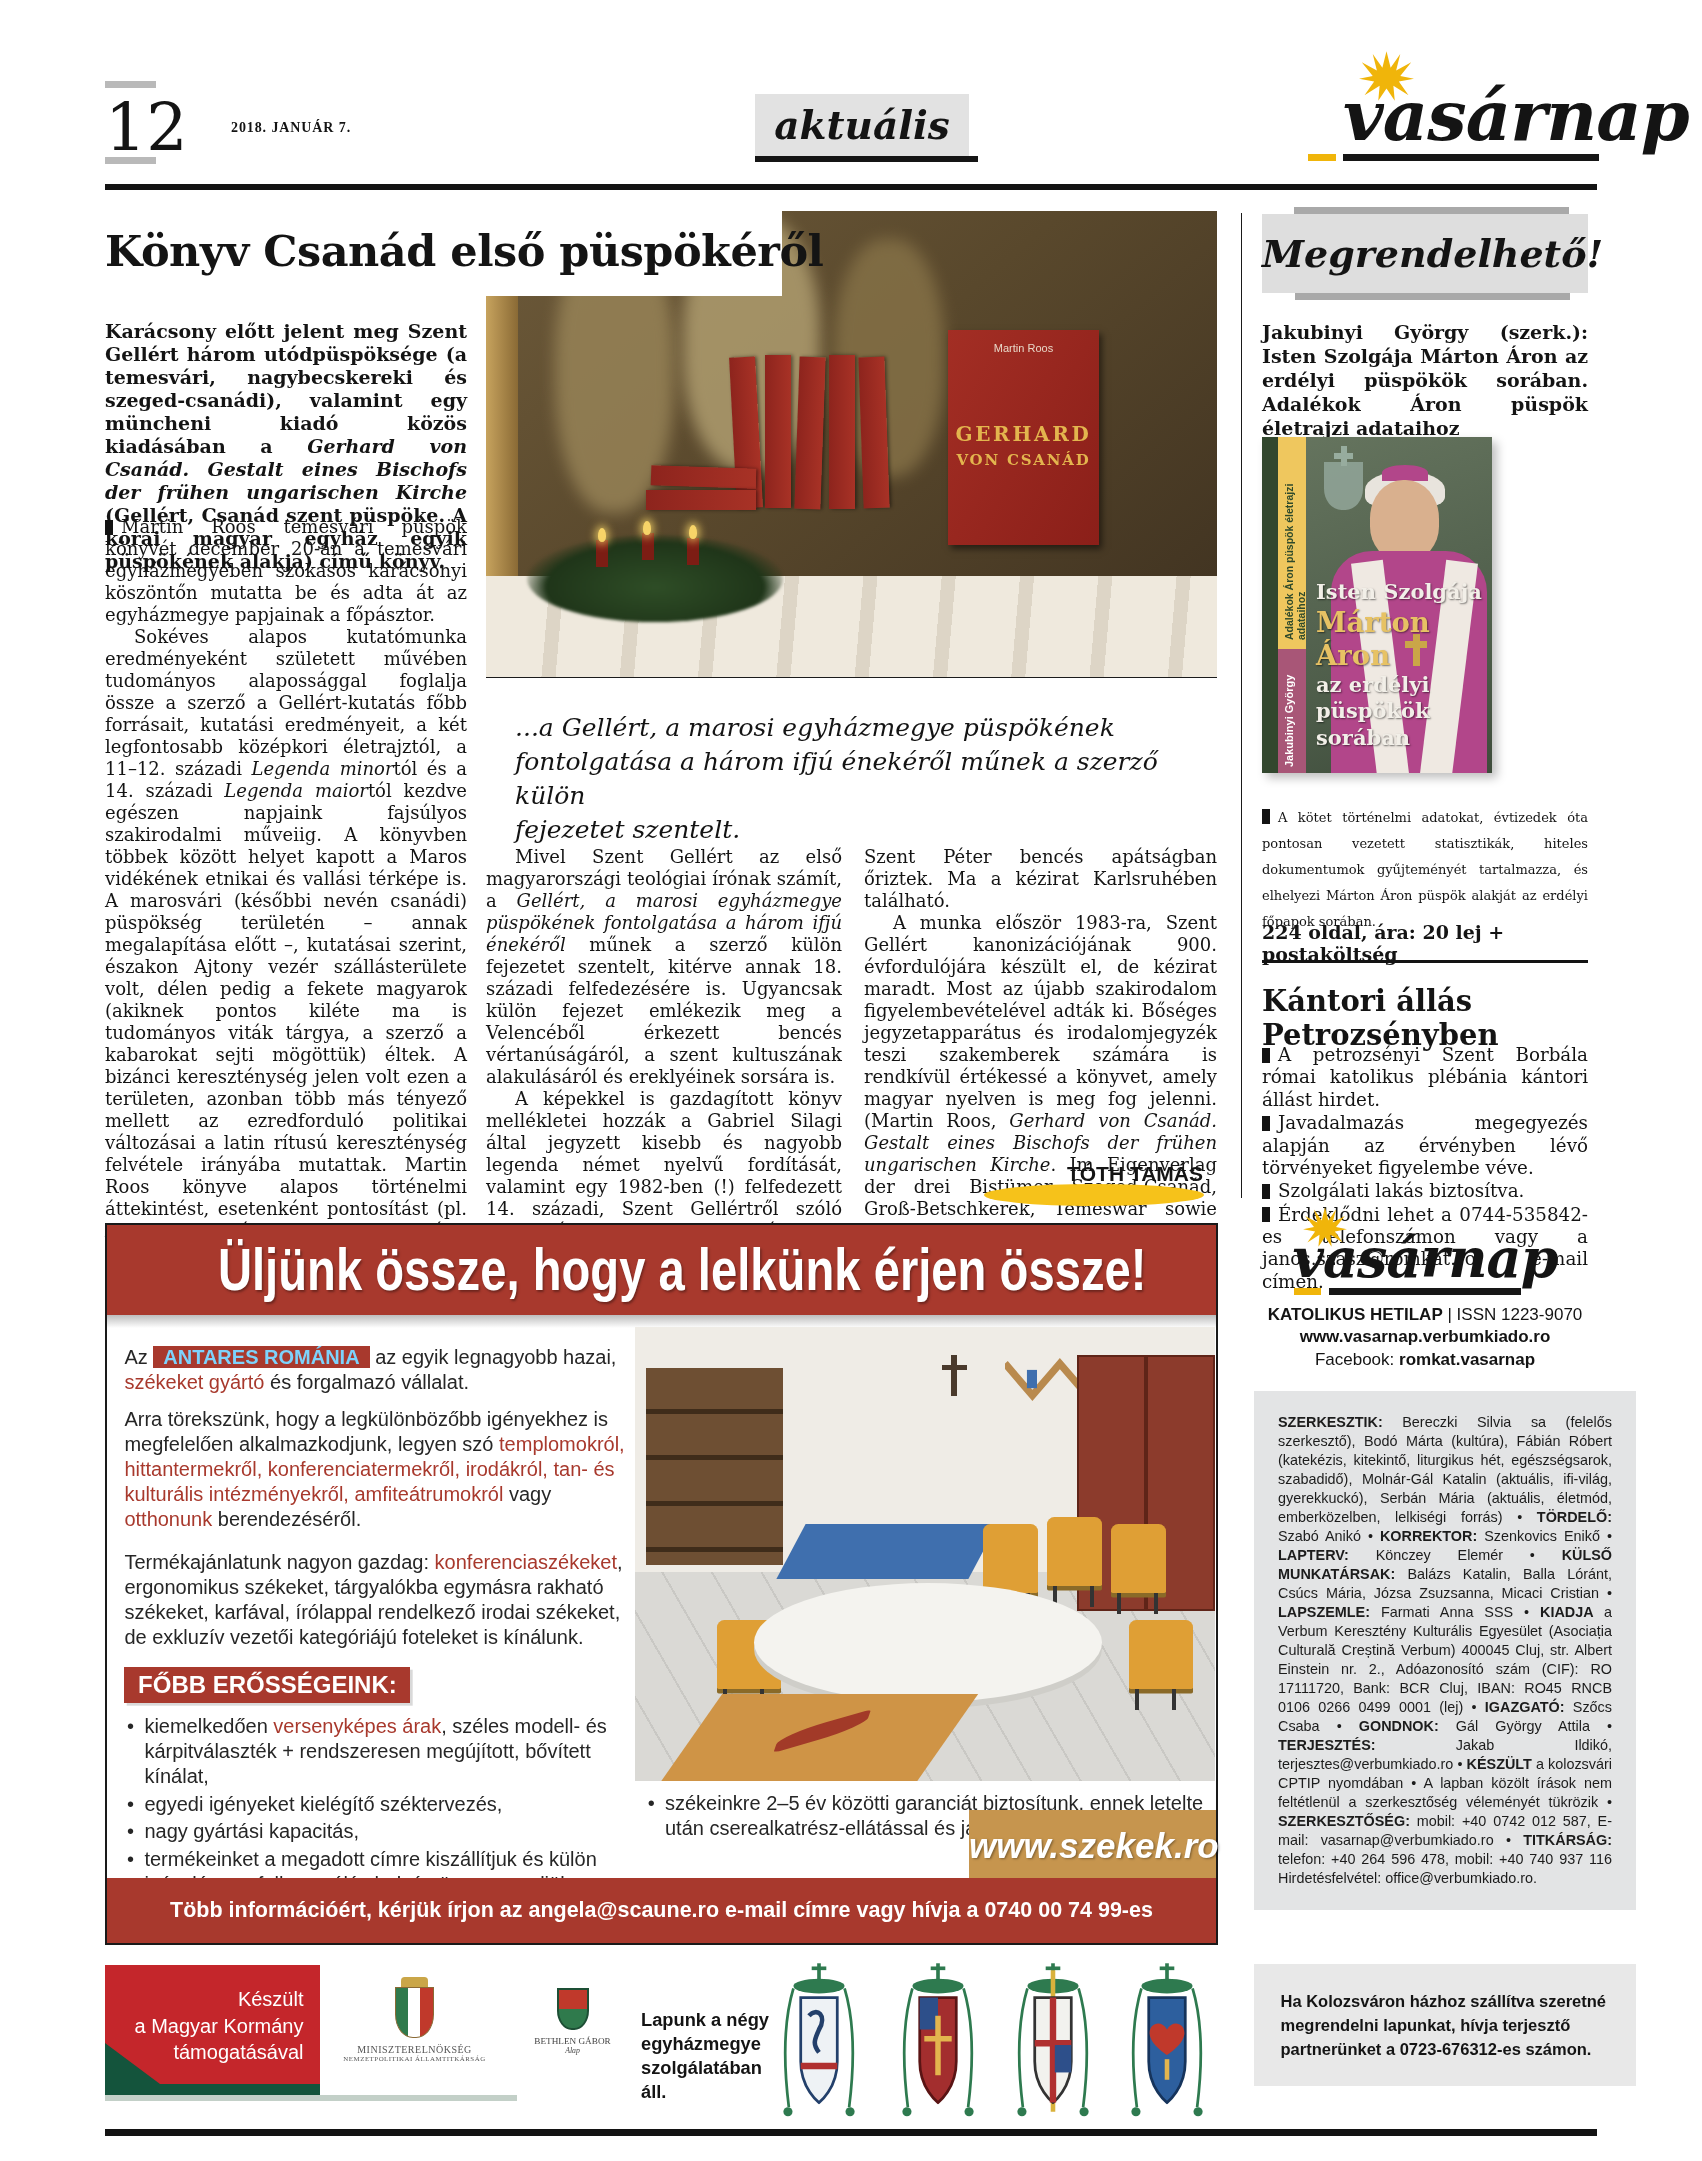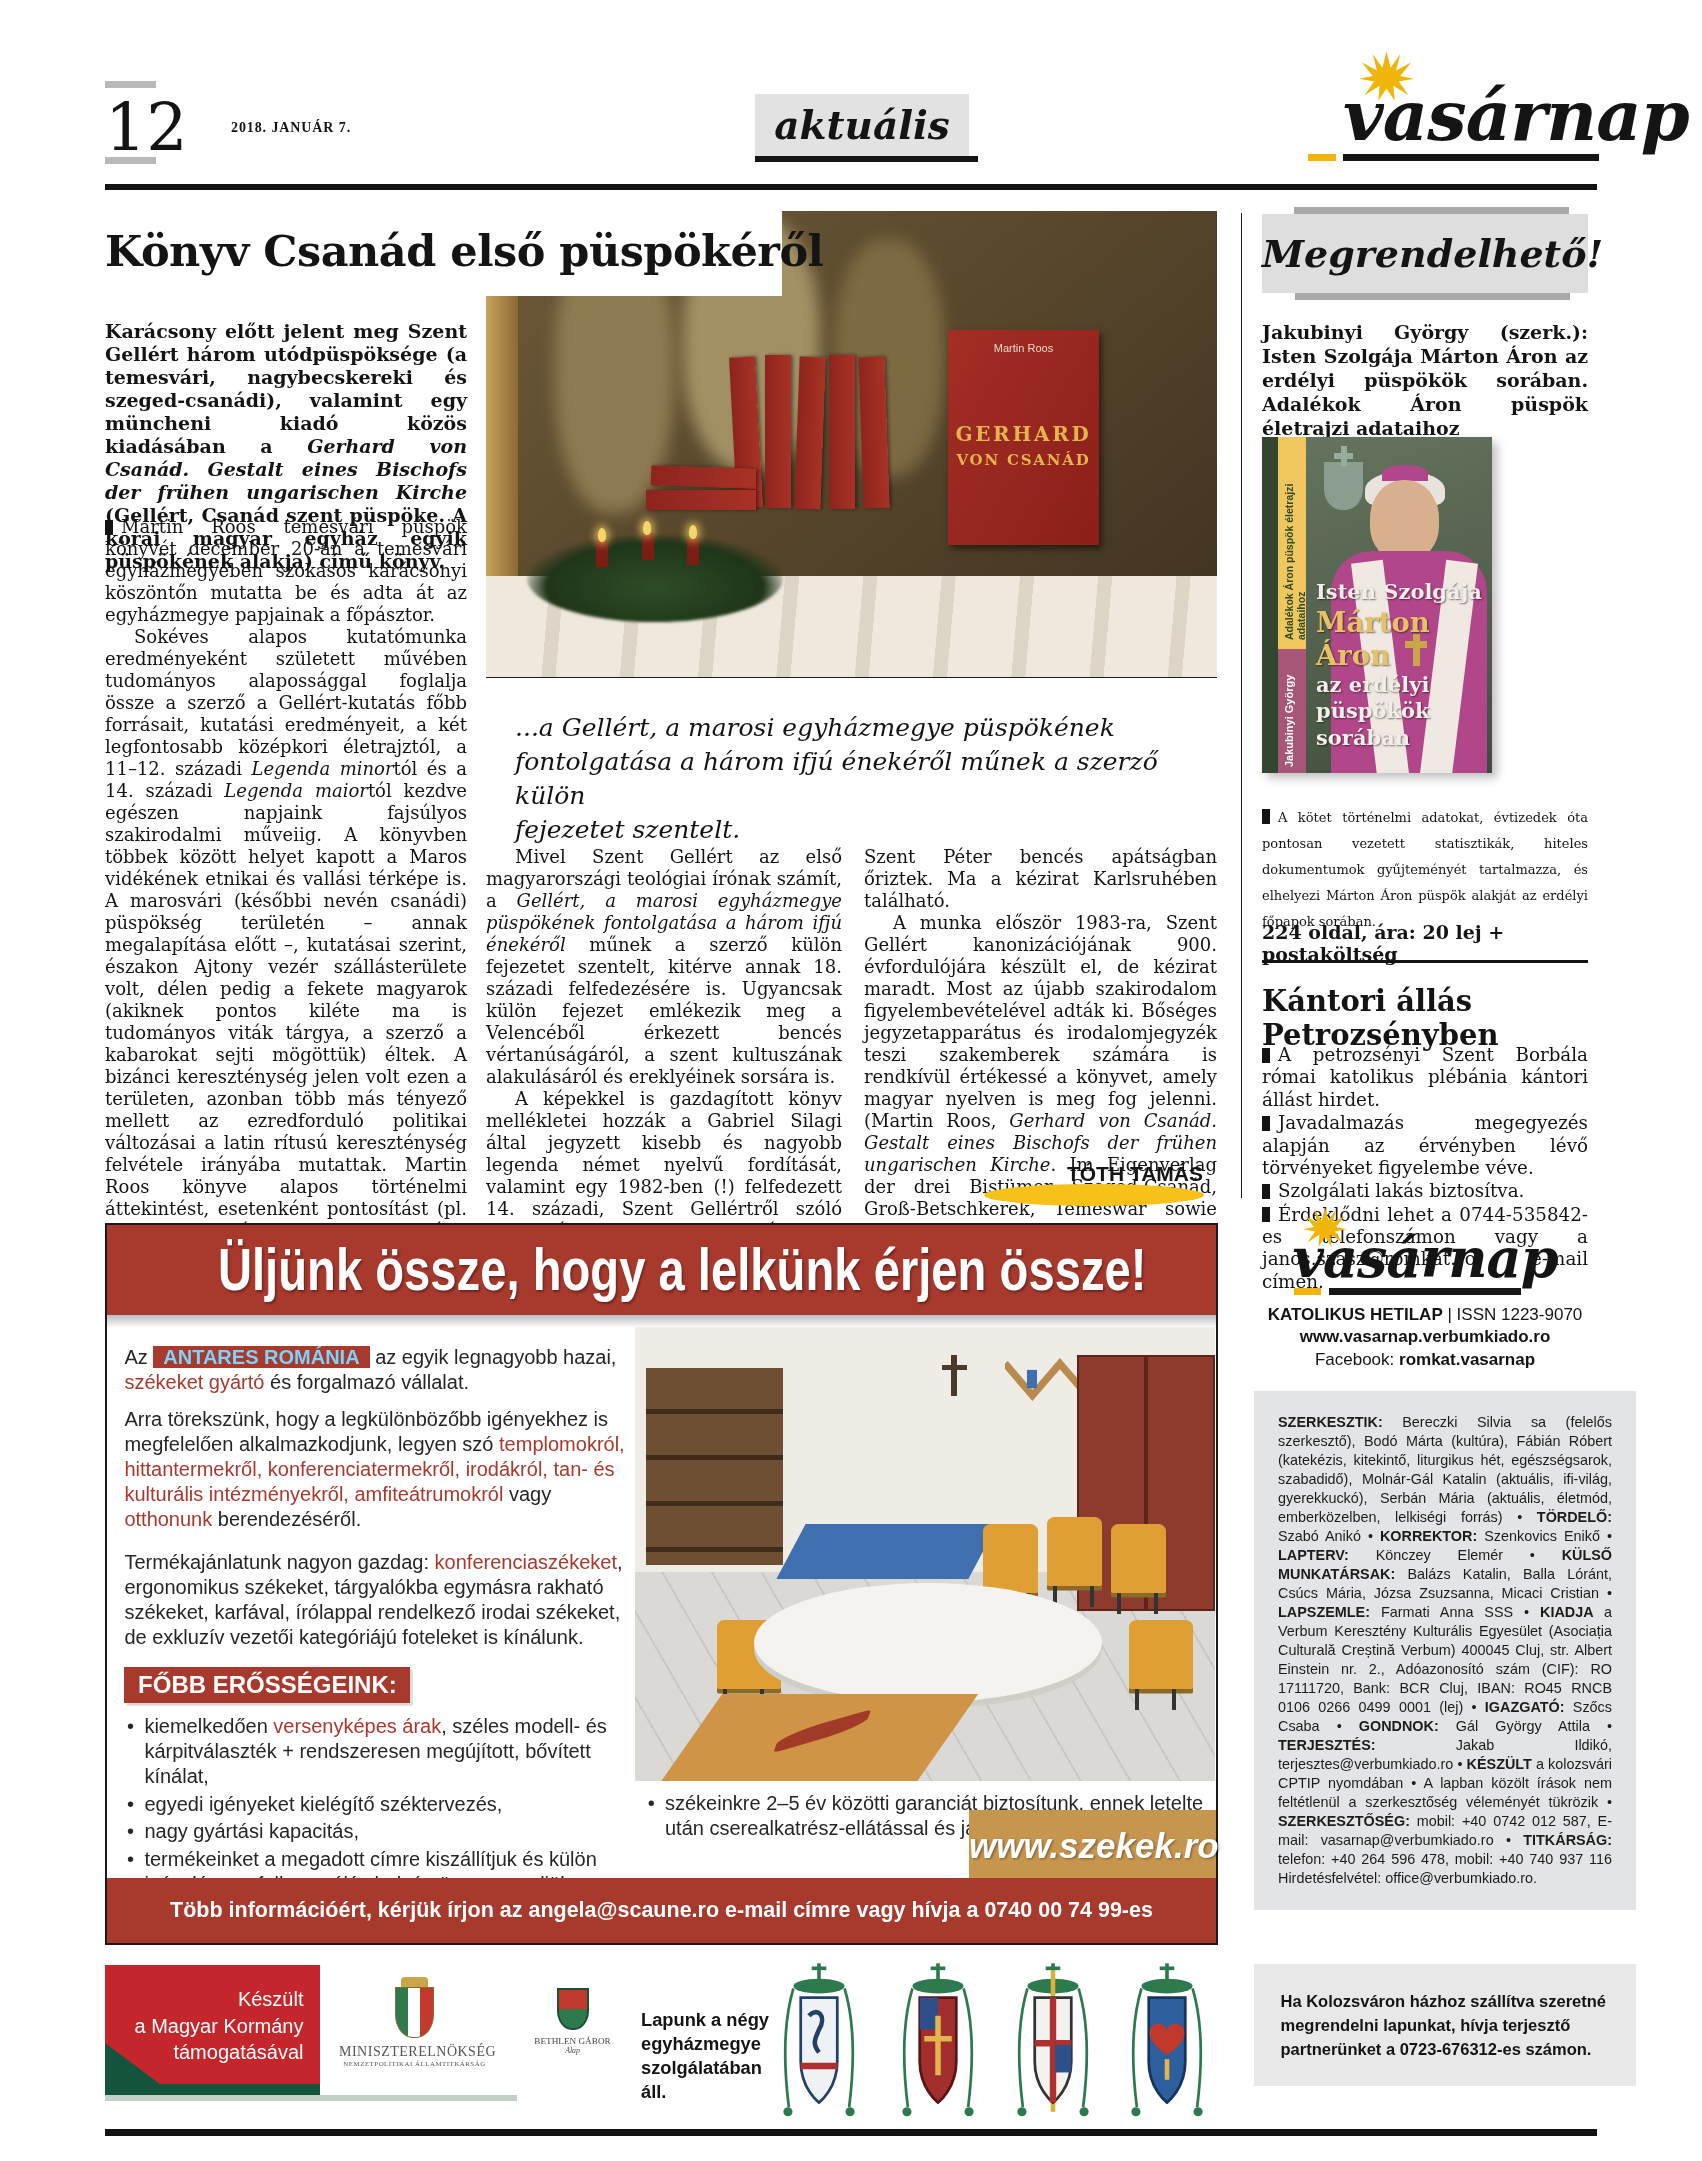--- a/index.html
+++ b/index.html
@@ -136,21 +136,21 @@
   #gov-box{left:105px;top:1965px;width:215px;height:119px;background:#c4262b;color:#fff;text-align:right;padding:21px 16.5px 0 0;
            font-family:"Liberation Sans",sans-serif;font-size:20px;line-height:26.5px;}
   #gov-box::after{content:"";position:absolute;left:0;bottom:0;border-left:55px solid #14543c;border-top:41px solid transparent;}
   #gov-bar1{left:105px;top:2084px;width:215px;height:11px;background:#14543c;}
   #gov-bar2{left:105px;top:2095px;width:412px;height:6.4px;background:#c3d0c8;}
   .minilogo{text-align:center;font-family:"Liberation Serif",serif;color:#555;}
   .shield{width:39px;height:51px;margin:0 auto;border-radius:0 0 46% 46%;}
   #min-logo{left:339px;top:1977px;width:151px;}
   #min-logo .shield{background:linear-gradient(90deg,#2f7a4c 33%,#fff 33% 66%,#c0392b 66%);border:1.4px solid #8a6a35;}
   #min-logo .crown{width:27.5px;height:10px;margin:0 auto;background:#caa648;border-radius:3.7px 3.7px 0 0;}
-  #min-logo .c1{margin-top:6.4px;font-size:14px;letter-spacing:0.5px;text-align:center;}
+  #min-logo .c1{margin-top:6.4px;font-size:10px;letter-spacing:0.5px;text-align:center;}
   #min-logo .c2{font-size:6.9px;letter-spacing:0.5px;}
   #bg-logo{left:522px;top:1988px;width:101px;}
   #bg-logo .shield{width:32px;height:42px;background:linear-gradient(180deg,#c0392b 50%,#2f7a4c 50%);border:2.3px solid #1d4f35;}
   #bg-logo .c1{margin-top:5.5px;font-size:9.2px;color:#444;}
   #bg-logo .c2{font-size:7.8px;font-style:italic;color:#444;}
   #motto{left:641px;top:2008px;width:146px;font-family:"Liberation Sans",sans-serif;font-weight:700;font-size:18.3px;line-height:24px;}
   .crest{top:1961px;width:92px;height:169px;}
   #bottom-rule{left:105px;top:2129px;width:1492px;height:6.9px;background:#131313;}
 </style>
 </head>

